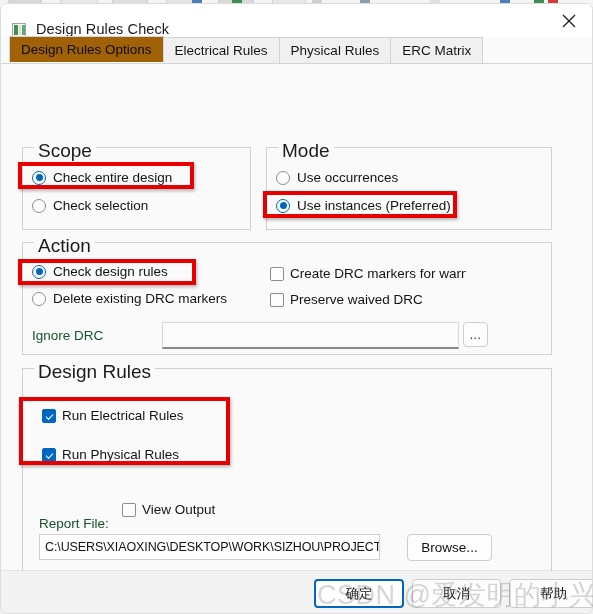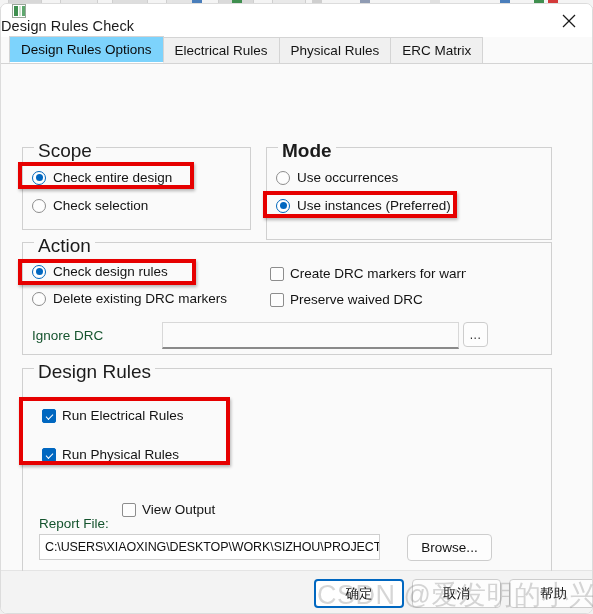--- a/index.html
+++ b/index.html
@@ -34,21 +34,21 @@
     border: 1px solid #dcdcdc;
     border-radius: 7px 7px 7px 7px;
     overflow: hidden;
   }
 
   
   #titlebar {
     position: relative;
     height: 33px;
     background: #ffffff;
-    display: flex; align-items: flex-start; flex-direction: column;
+    display: flex; align-items: flex-end;
   }
   #app-icon {
     position: relative;
     width: 14px; height: 14px;
     margin-left: 11px; margin-right: 10px;
     background: #ffffff;
     border: 1px solid #9aa89a;
     flex: none;
   }
   #app-icon .bar-a {
@@ -90,21 +90,21 @@
     display: flex; align-items: center;
     font-size: 13.5px; color: #141414;
     background: #f0f0f0;
     border: 1px solid #d4d4d4;
     border-bottom: none;
     margin-right: -1px;
     cursor: pointer;
     white-space: nowrap;
   }
   .tab.active {
-    background: #7dd3fc;
+    background: #a16207;
     color: #0b0b0b;
     z-index: 3;
     height: 27px;
     border-bottom: 1px solid #ffffff;
   }
 
   
   #content {
     position: relative;
     height: 507px;
@@ -357,21 +357,21 @@
     </div>
     <div class="radio-row checked" style="left:31px; top:106px;">
       <span class="radio-mark"></span>
       <span class="radio-label">Check entire design</span>
     </div>
     <div class="radio-row" style="left:31px; top:134px;">
       <span class="radio-mark"></span>
       <span class="radio-label">Check selection</span>
     </div>
 
-    <div class="groupbox" style="left:265px; top:83px; width:286px; height:93px;font-weight:bold;">
+    <div class="groupbox" style="left:265px; top:83px; width:286px; height:83px;">
       <span class="group-legend">Mode</span>
     </div>
     <div class="radio-row" style="left:275px; top:106px;">
       <span class="radio-mark"></span>
       <span class="radio-label">Use occurrences</span>
     </div>
     <div class="radio-row checked" style="left:275px; top:134px;">
       <span class="radio-mark"></span>
       <span class="radio-label">Use instances (Preferred)</span>
     </div>

